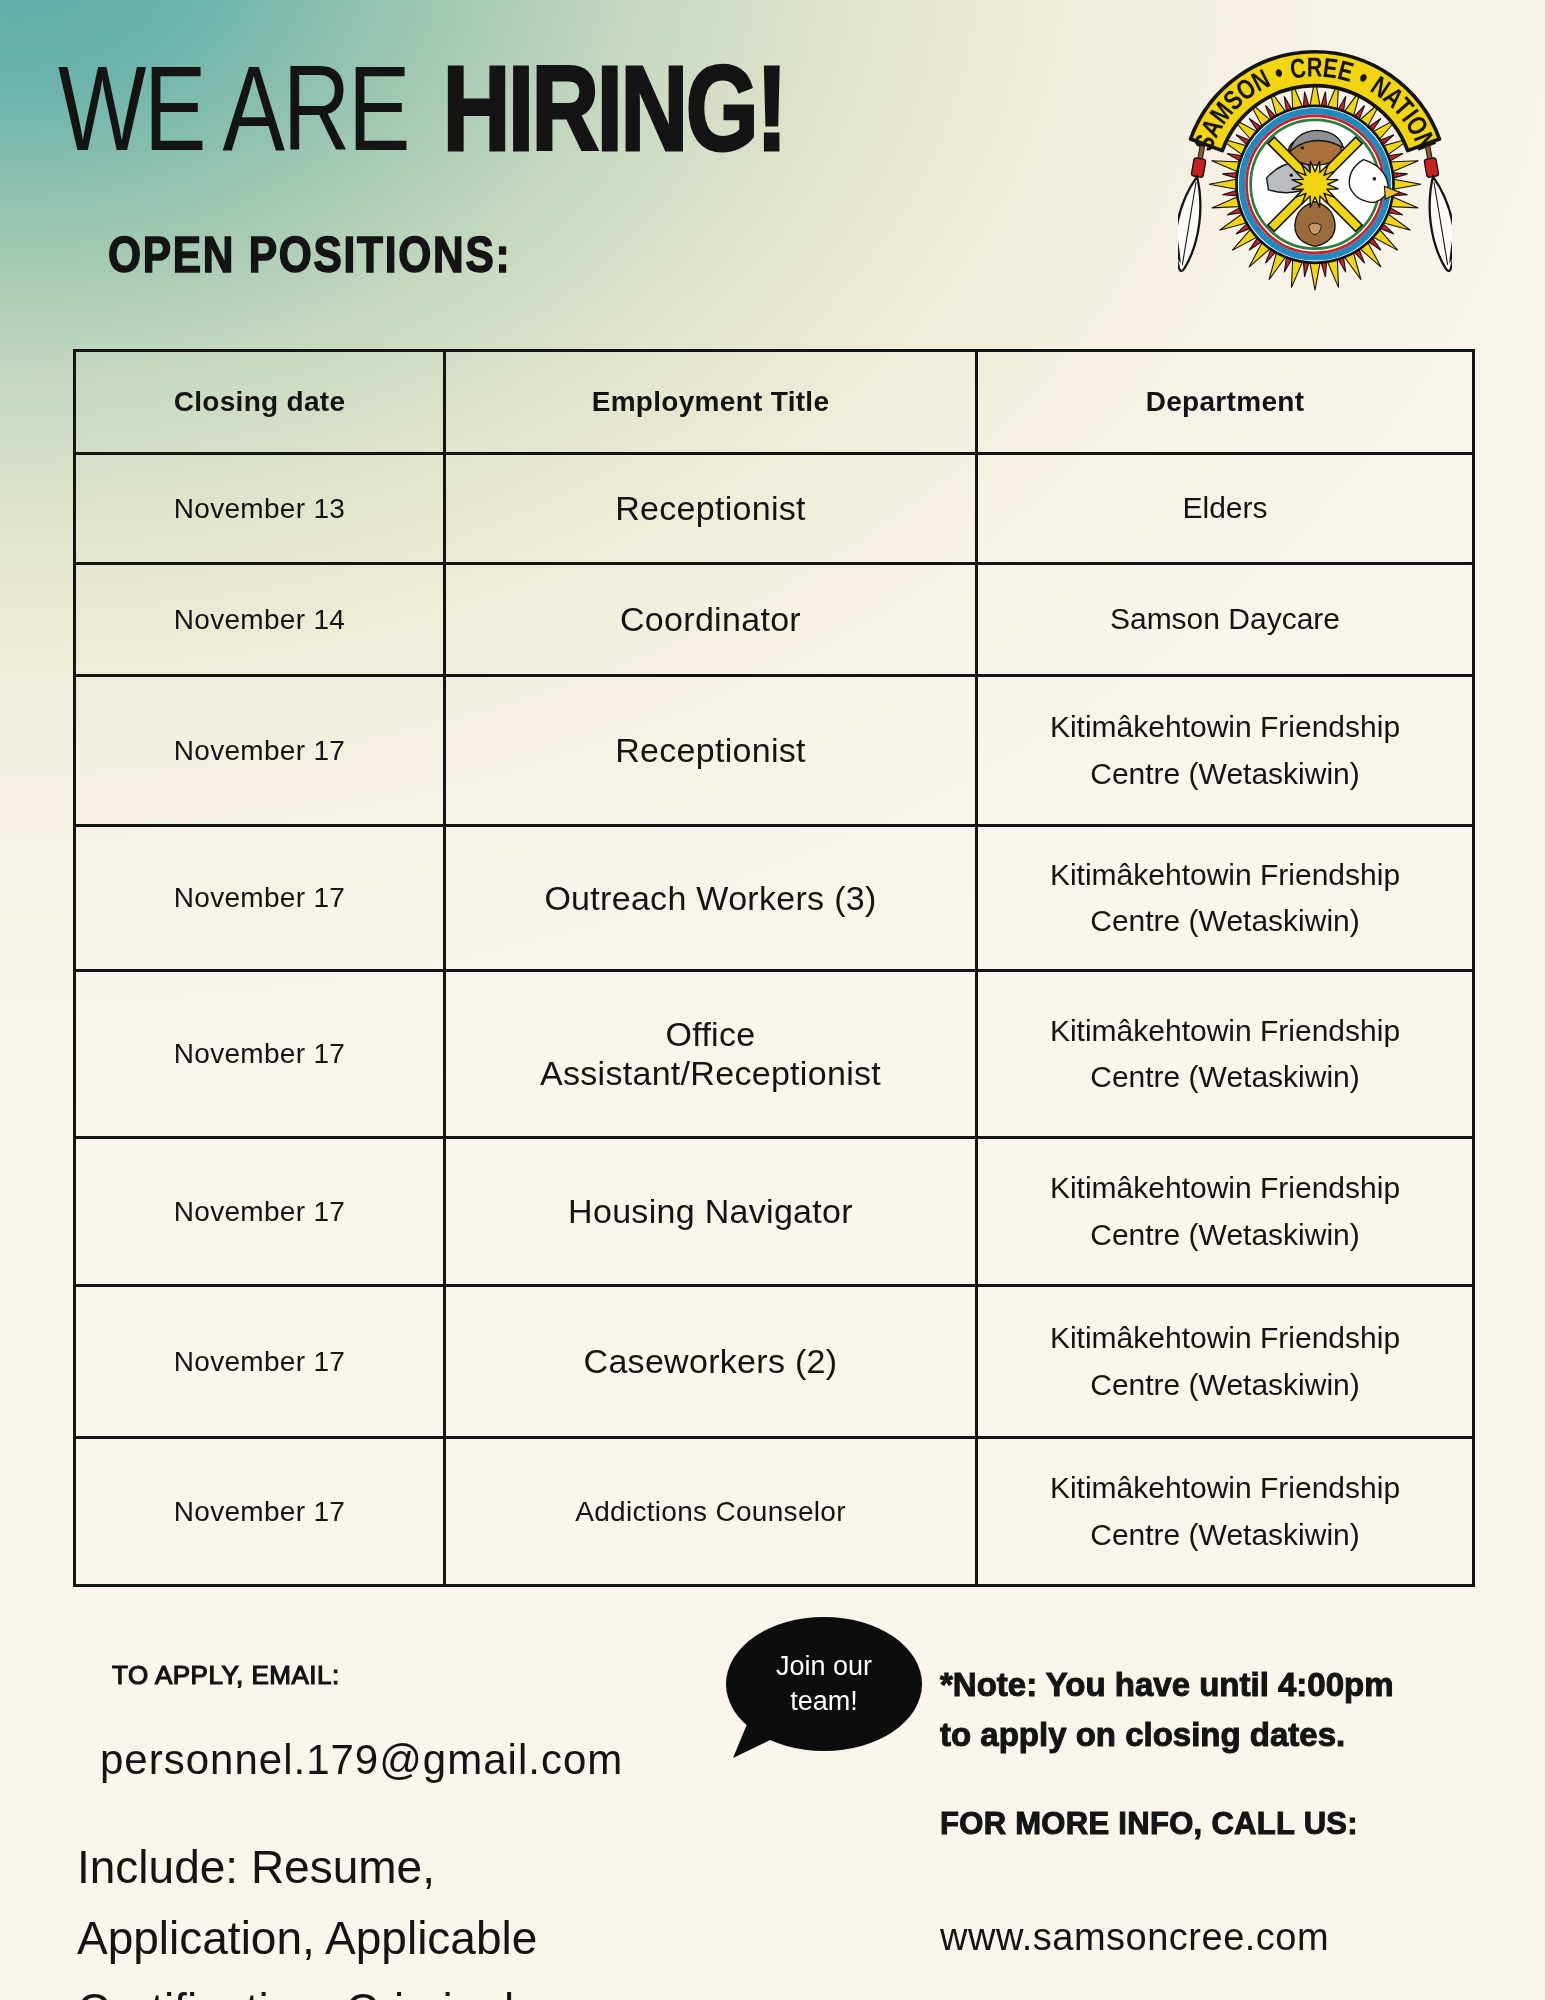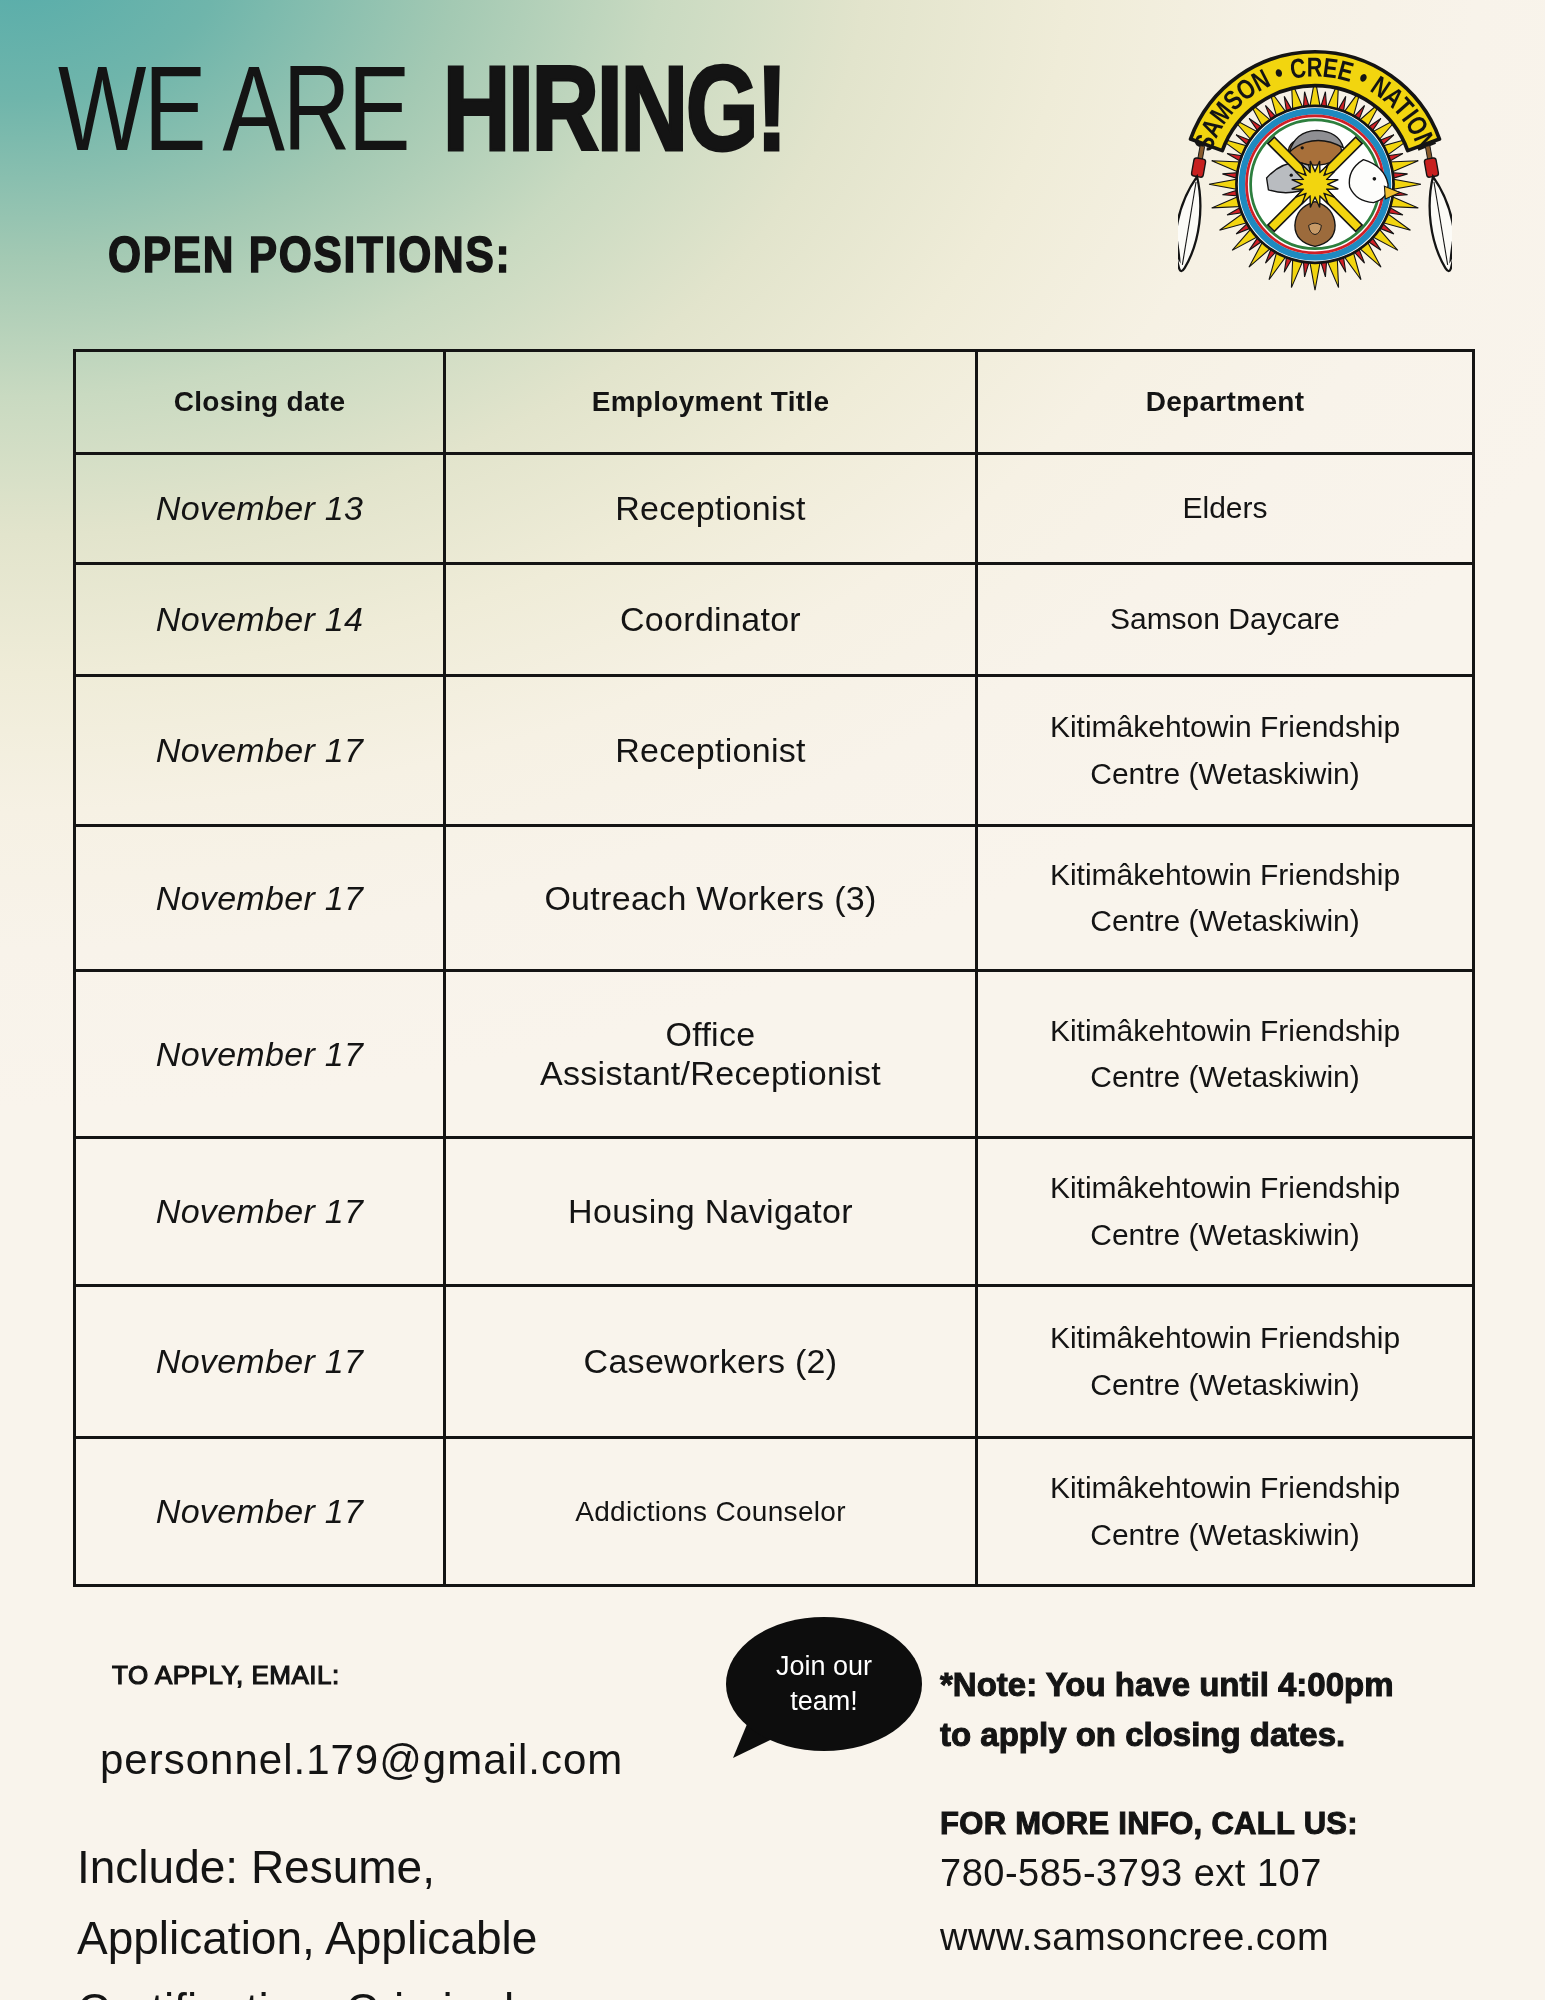--- a/index.html
+++ b/index.html
@@ -33,21 +33,21 @@
     border-collapse:collapse; table-layout:fixed;
   }
   table.jobs col.c1 { width:370px; }
   table.jobs col.c2 { width:532px; }
   table.jobs col.c3 { width:497px; }
   table.jobs th, table.jobs td {
     border:3px solid #141414; text-align:center; vertical-align:middle;
   }
   table.jobs thead tr { height:103px;margin-top:36px; }
   table.jobs th { font-size:28px; font-weight:700; letter-spacing:.3px; }
-  td.date  { font-size:34px; letter-spacing:.3px;font-style:italic; }
+  td.date  { font-size:28px; letter-spacing:.3px; }
   td.role  { font-size:34px; padding:0 66px; letter-spacing:.3px; }
   td.dept  { font-size:30px; line-height:1.55; padding:0 40px; }
   tr.small-role td.role { font-size:28px; }
   tbody tr:nth-child(1) { height:110px; }
   tbody tr:nth-child(2) { height:112px; }
   tbody tr:nth-child(3) { height:150px; }
   tbody tr:nth-child(4) { height:145px; }
   tbody tr:nth-child(5) { height:167px; }
   tbody tr:nth-child(6) { height:148px; }
   tbody tr:nth-child(7) { height:152px; }
@@ -282,16 +282,15 @@
   <div class="apply-email">personnel.179@gmail.com</div>
   <div class="apply-include">Include: Resume, Application, Applicable Certification, Criminal Record Check, Driver’s License</div>
 
   <div class="bubble-tail"></div>
   <div class="bubble">
     <span>Join our team!</span>
   </div>
 
   <div class="note">*Note: You have until 4:00pm to apply on closing dates.</div>
   <div class="call-heading">FOR MORE INFO, CALL US:</div>
-  <div class="phone">780-585-3793 ext 107</div>
   <div class="website">www.samsoncree.com</div>
 
 </div>
 
 </body></html>

